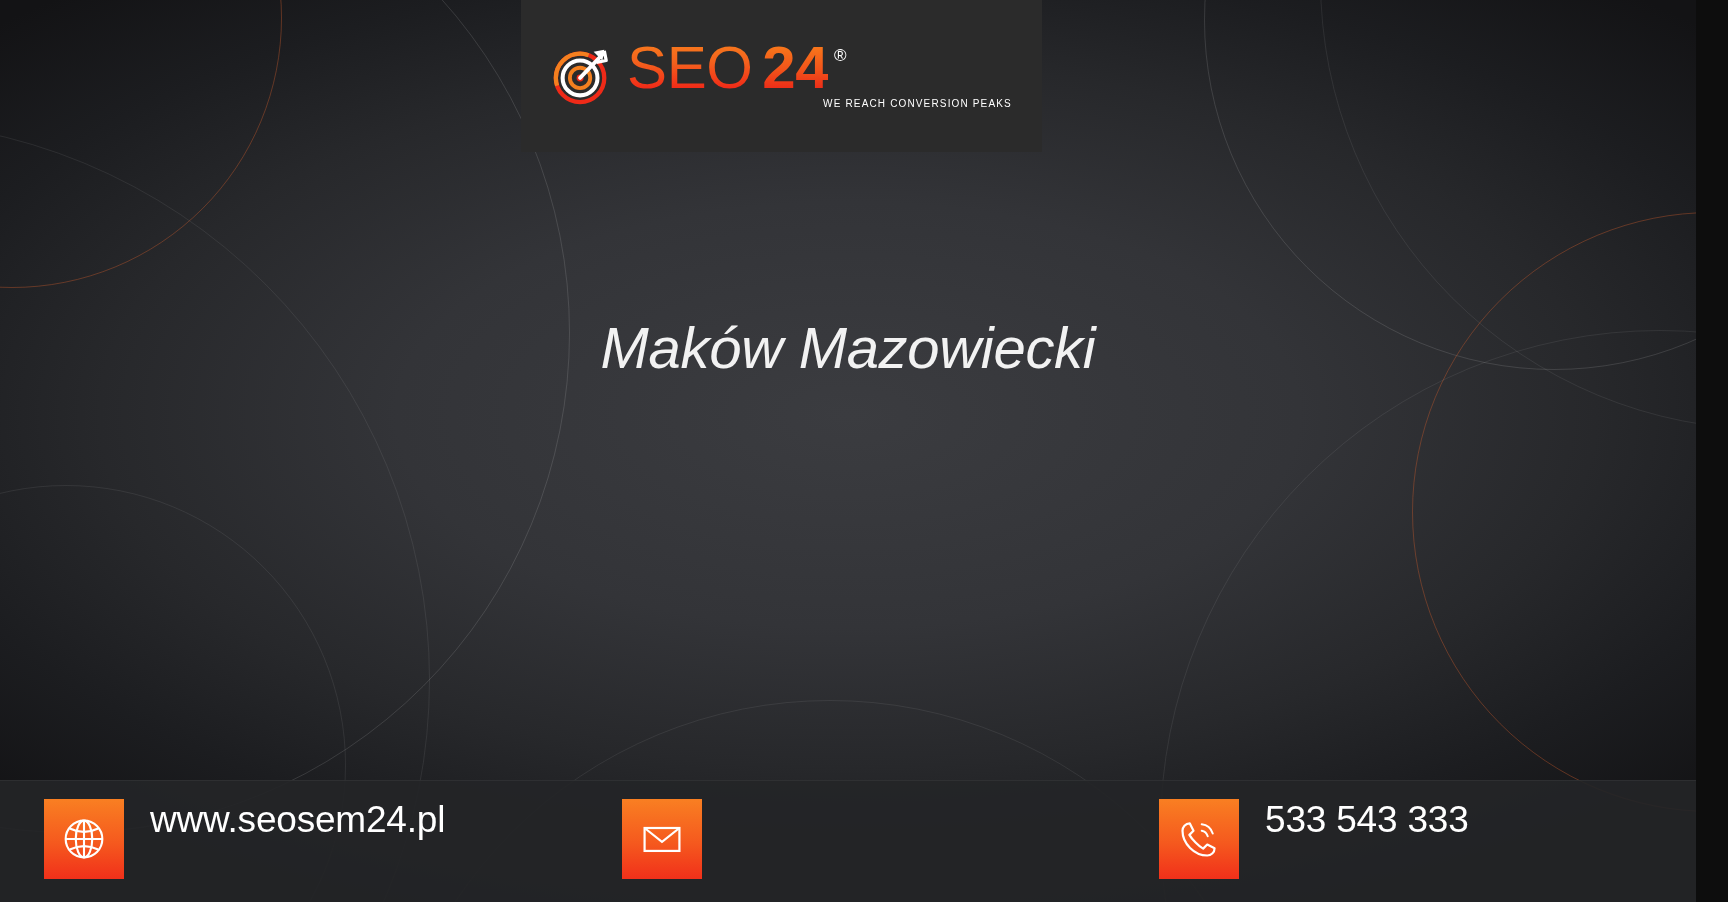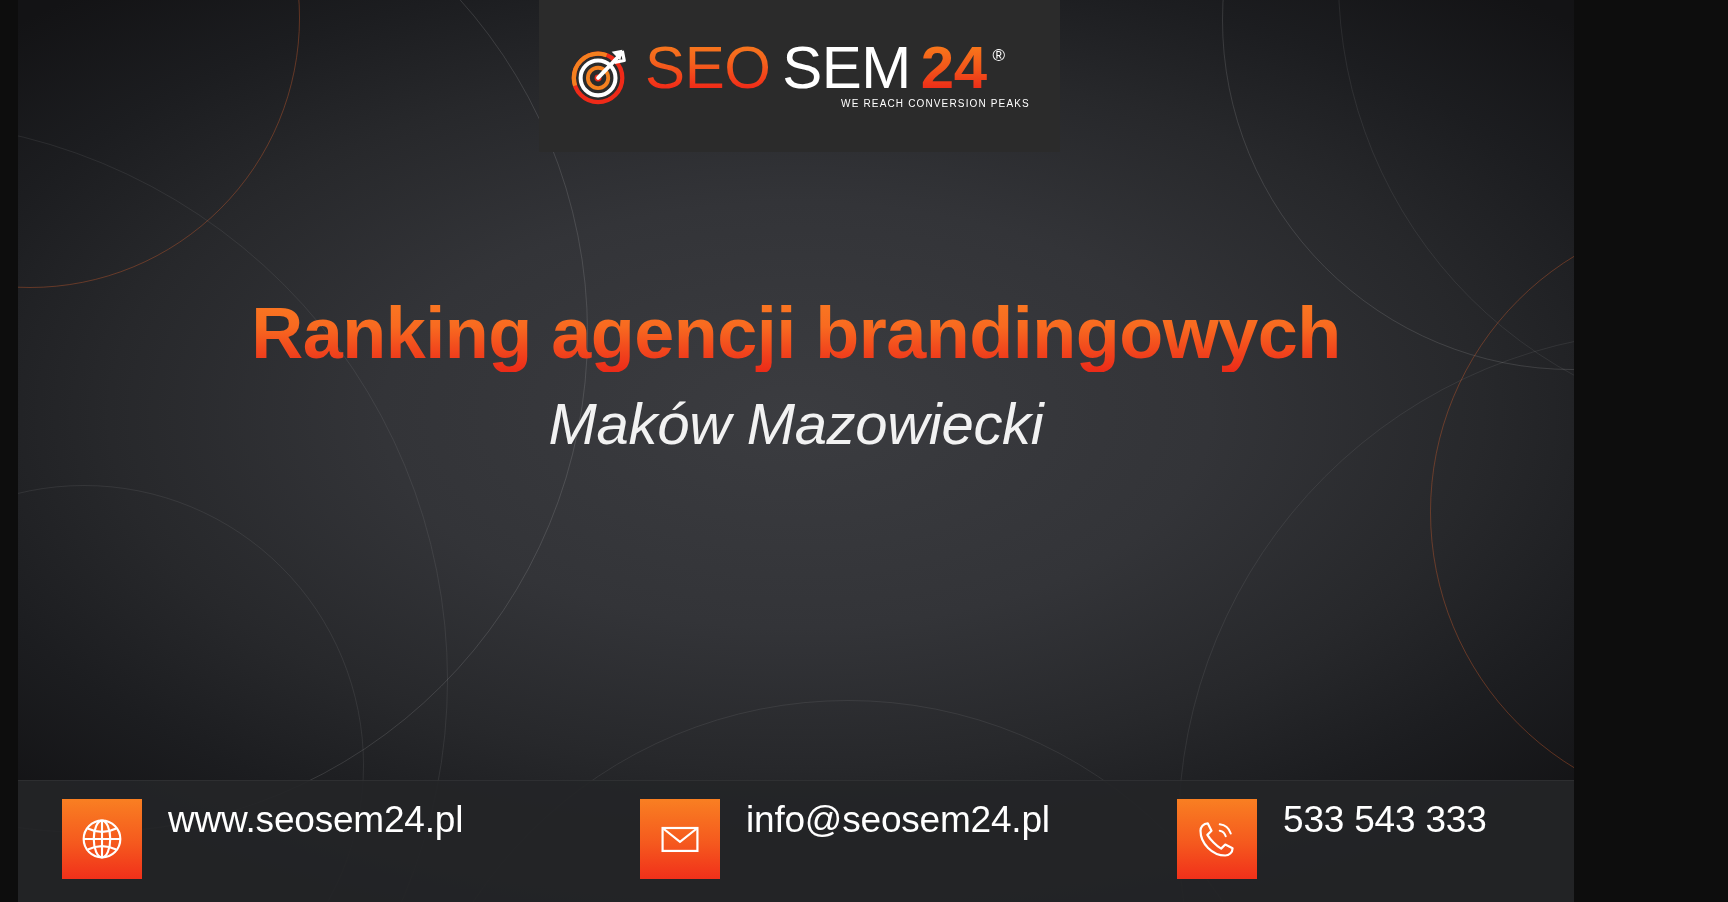--- a/index.html
+++ b/index.html
@@ -5,25 +5,24 @@
   * { margin:0; padding:0; box-sizing:border-box; }
   html, body {
     width:1728px; height:902px;
     background:#0d0d0d;
     font-family:"Liberation Sans", sans-serif;
     overflow:hidden;
   }
 
   #stage{
     position:relative;
-    width:1556px; height:902px;
+    width:1696px; height:902px;
     overflow:hidden;
     background:
       radial-gradient(ellipse 70% 62% at 50% 46%, #3b3c40 0%, #333438 38%, #27282b 63%, #1c1d20 81%, #131315 100%);
-    margin-left: 18px;
   }
 
   
   .ring{
     position:absolute;
     border-radius:50%;
     border:1.6px solid rgba(255,255,255,.12);
     pointer-events:none;
   }
   .ring.warm{ border-color:rgba(196,88,42,.42); }
@@ -174,32 +173,30 @@
         <circle cx="30" cy="34" r="10.5" fill="none" stroke="#f4801f" stroke-width="4"></circle>
         <circle cx="30" cy="34" r="3.6" fill="#ef2a18"></circle>
         <path d="M30 34 L53 10" stroke="#ffffff" stroke-width="4" stroke-linecap="round" fill="none"></path>
         <path d="M44 7 L55 5 L53 16 Z" fill="#ffffff"></path>
         <path d="M47 18 L57 16 L55 6" fill="none" stroke="#ffffff" stroke-width="3.4" stroke-linejoin="round"></path>
       </svg>
 
       <div id="logo-words">
         <div id="logo-top-row">
           <span class="logo-seo">SEO</span>
-          <span class="logo-sem">SEM</span>
           <span class="logo-24">24</span>
           <span class="logo-reg">®</span>
         </div>
         <div id="logo-tagline">WE REACH CONVERSION PEAKS</div>
       </div>
 
     </div>
   </div>
 
   <div id="hero">
-    <div id="hero-title">Ranking agencji brandingowych</div>
     <div id="hero-subtitle">Maków Mazowiecki</div>
   </div>
 
   <div id="footer">
 
     <div class="contact" id="contact-web">
       <span class="contact-icon">
         <svg viewBox="0 0 48 48">
           <circle cx="24" cy="24" r="20" fill="none" stroke="#fff" stroke-width="2.3"></circle>
           <ellipse cx="24" cy="24" rx="9" ry="20" fill="none" stroke="#fff" stroke-width="2.3"></ellipse>
@@ -212,21 +209,20 @@
       <span class="contact-text">www.seosem24.pl</span>
     </div>
 
     <div class="contact" id="contact-mail">
       <span class="contact-icon">
         <svg viewBox="0 0 48 48">
           <rect x="5" y="12" width="38" height="25" fill="none" stroke="#fff" stroke-width="2.4"></rect>
           <path d="M5 12 L24 27 L43 12" fill="none" stroke="#fff" stroke-width="2.4"></path>
         </svg>
       </span>
-      <span class="contact-text">info@seosem24.pl</span>
     </div>
 
     <div class="contact" id="contact-phone">
       <span class="contact-icon">
         <svg viewBox="0 0 48 48">
           <path d="M14 7 C9 7 6 11 6 15 C6 29 19 42 33 42 C37 42 41 39 41 34
                    L33 30 L28.5 34.5 C24 32 16 24 13.5 19.5 L18 15 Z" fill="none" stroke="#fff" stroke-width="2.4" stroke-linejoin="round"></path>
           <path d="M27 8 Q36 9 39 18" fill="none" stroke="#fff" stroke-width="2.2" stroke-linecap="round"></path>
           <path d="M27 15 Q32 16 33.5 21" fill="none" stroke="#fff" stroke-width="2.2" stroke-linecap="round"></path>
         </svg>

